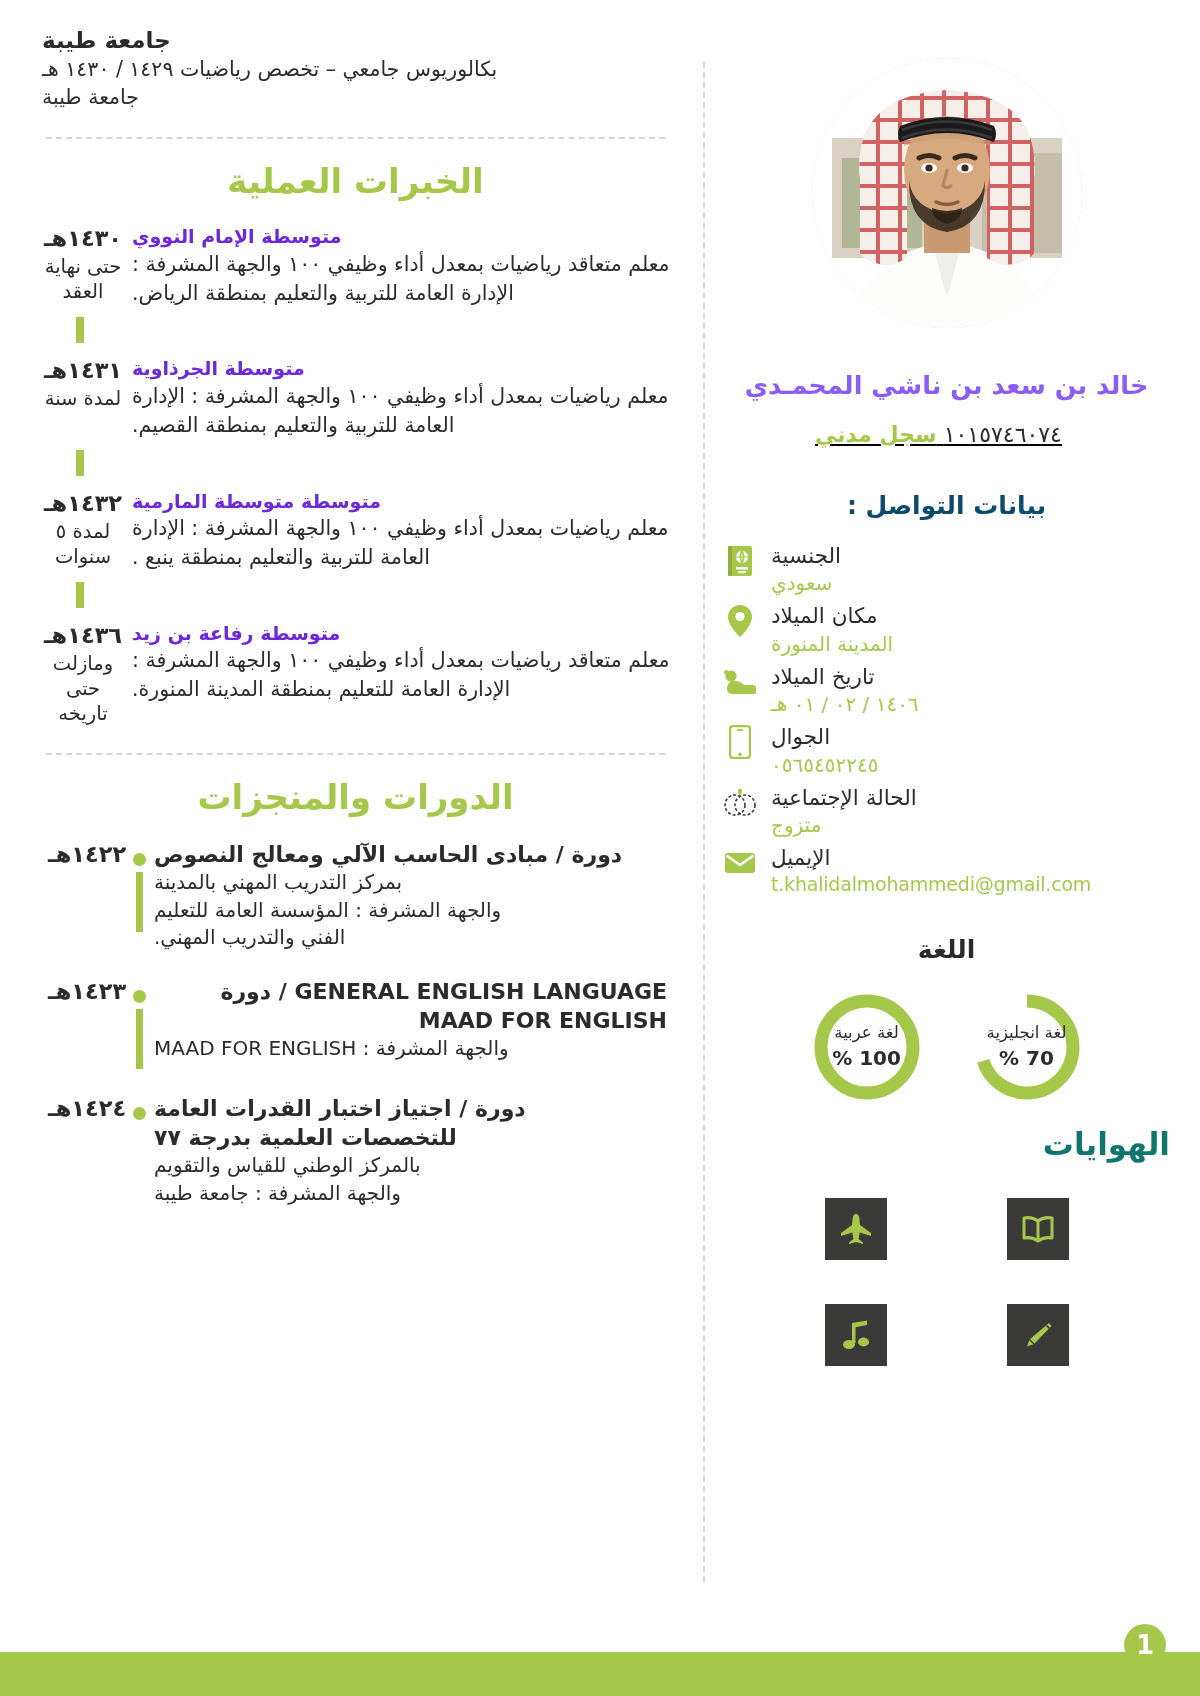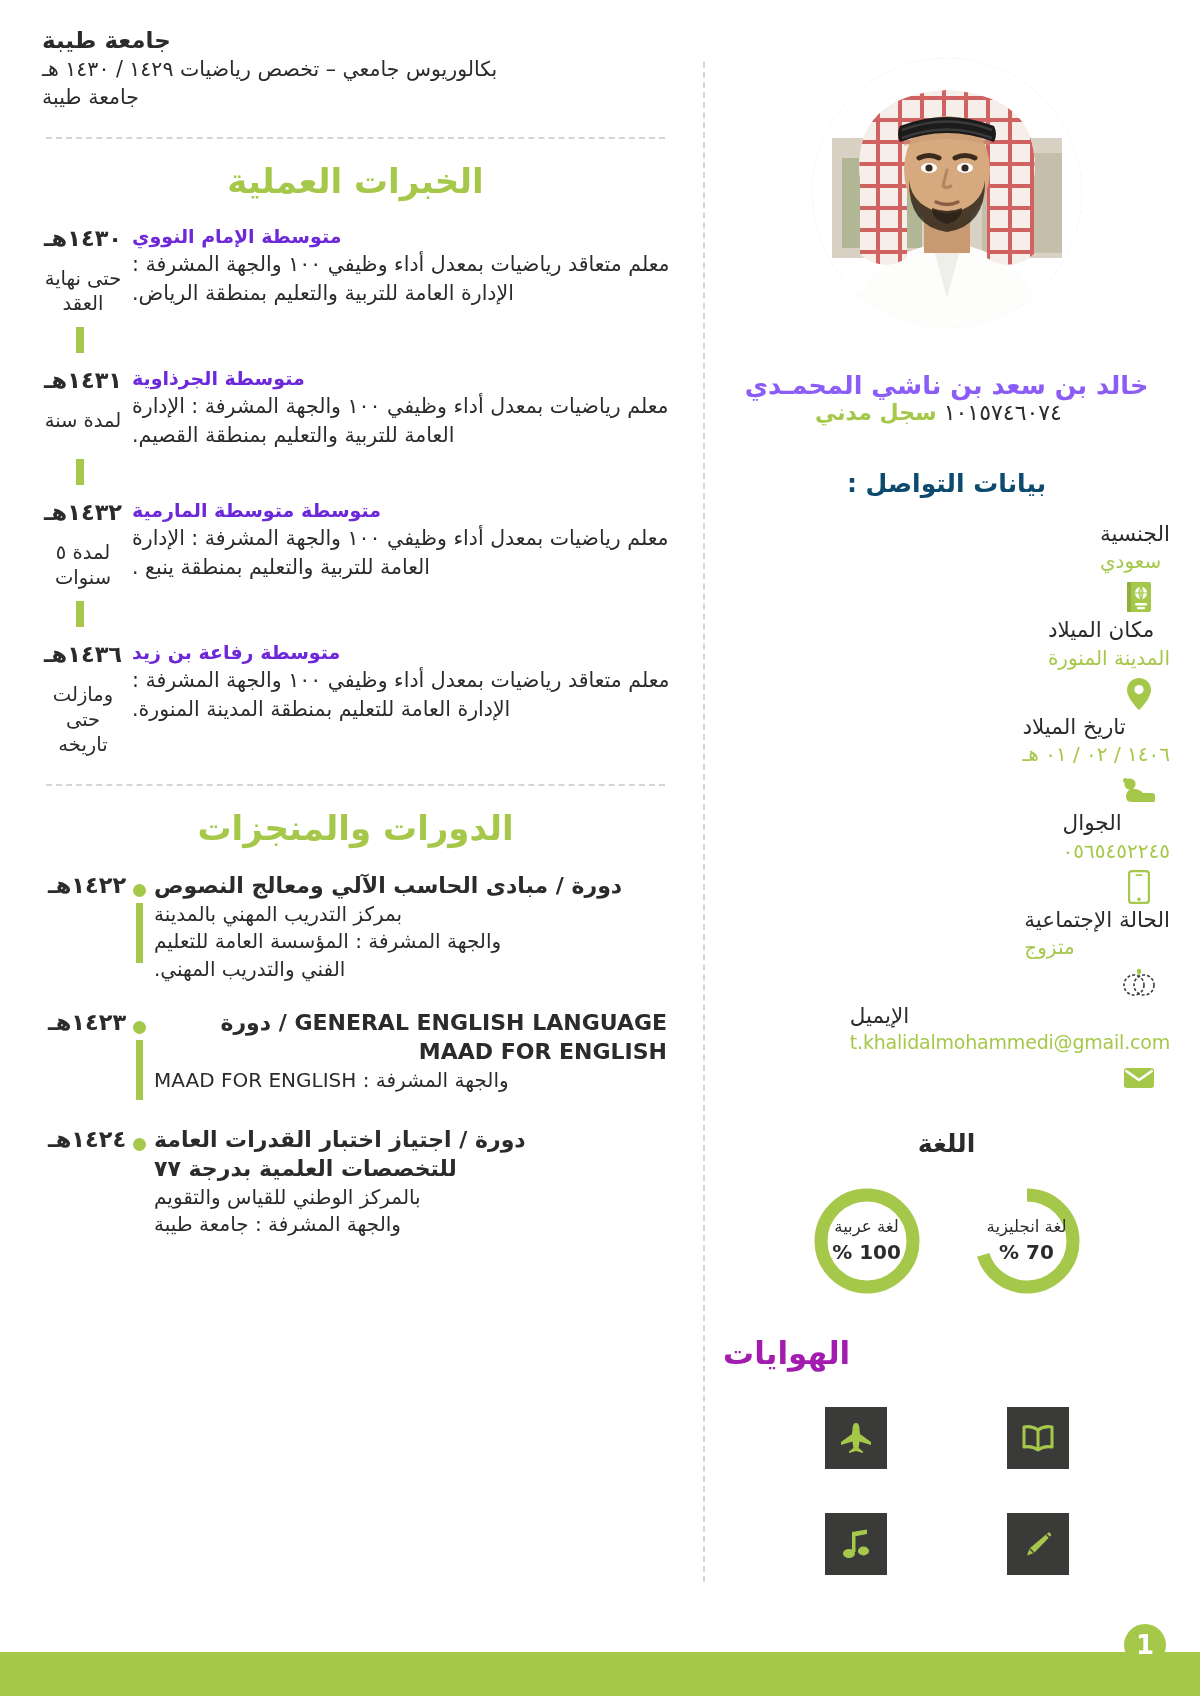--- a/index.html
+++ b/index.html
@@ -68,34 +68,34 @@
   .photo-svg{display:block;width:270px;height:270px;}
 
   
   .full-name{
     text-align:center;
     font-size:25.5px;font-weight:bold;color:#8b5cf6;
     margin-top:42px;letter-spacing:0px;
     direction:rtl;
   }
   .civil-row{
-    text-align:center;
-    font-size:22px;direction:rtl;
+    text-align:center;margin-top:22px;
+    font-size:22px;direction:rtl;text-decoration:underline;
   }
   .civil-label{color:#a6c84a;font-weight:600;letter-spacing:1px;}
   .civil-value{color:#2b2b2b;margin-right:16px;letter-spacing:1px;}
 
   
   .contact-title{
     text-align:center;font-size:25px;font-weight:bold;color:#0c4a6e;
     margin-top:44px;
   }
   .contact-list{margin-top:22px;}
   .contact-row{
-    display:flex;flex-direction:column;align-items:flex-start;
+    display:flex;flex-direction:row;align-items:flex-start;
     justify-content:flex-end;
     margin-bottom:2px;
   }
   .contact-texts{
     text-align:left;direction:rtl;flex:1;
     padding-left:0;padding-right:0;
     display:flex;flex-direction:column;align-items:flex-end;
   }
   .c-label{font-size:21.5px;color:#2b2b2b;line-height:1.32;}
   .c-value{font-size:20px;color:#a6c84a;line-height:1.3;margin-bottom:4px;}
@@ -120,22 +120,22 @@
   .donut svg{transform:rotate(-90deg);display:block;}
   .donut .inner{
     position:absolute;inset:0;display:flex;flex-direction:column;
     align-items:center;justify-content:center;
   }
   .donut .lname{font-size:16.5px;color:#2b2b2b;line-height:1.1;}
   .donut .lpct{font-size:20px;font-weight:bold;color:#2b2b2b;margin-top:3px;}
 
   
   .hobby-title{
-    text-align:left;font-size:31px;font-weight:bold;color:#a21caf;
-    margin-top:37px;
+    text-align:right;font-size:31px;font-weight:bold;color:#0f766e;
+    margin-top:22px;
   }
   .hobby-grid{
     display:grid;grid-template-columns:repeat(2,62px);
     gap:44px 120px;justify-content:center;margin-top:36px;
   }
   .hobby-box{
     width:62px;height:62px;background:#3a3a38;
     display:flex;align-items:center;justify-content:center;
   }
   .hobby-box svg{display:block;}
@@ -162,21 +162,21 @@
   .exp-list{margin-top:24px;}
   .exp-item{
     display:flex;flex-direction:row;align-items:flex-start;
     margin-bottom:4px;
   }
   .exp-date{
     width:92px;min-width:92px;text-align:center;direction:rtl;
     padding-left:6px;box-sizing:border-box;
   }
   .exp-hijri{font-size:22.5px;font-weight:bold;color:#2b2b2b;line-height:1.2;}
-  .exp-dur{font-size:19.5px;color:#2b2b2b;line-height:1.28;margin-top:15px;}
+  .exp-dur{font-size:19.5px;color:#2b2b2b;line-height:1.28;margin-top:3px;}
   .exp-body{flex:1;text-align:left;direction:rtl;padding-left:6px;}
   .exp-school{font-size:19px;font-weight:bold;color:#6d28d9;line-height:1.25;}
   .exp-desc{font-size:20.5px;color:#2b2b2b;line-height:1.4;margin-top:1px;}
   .exp-sep{
     width:8px;height:26px;background:#a6c84a;
     margin:6px auto 10px auto;
   }
   .exp-sep-wrap{width:92px;min-width:92px;display:flex;justify-content:center;}
 
   

